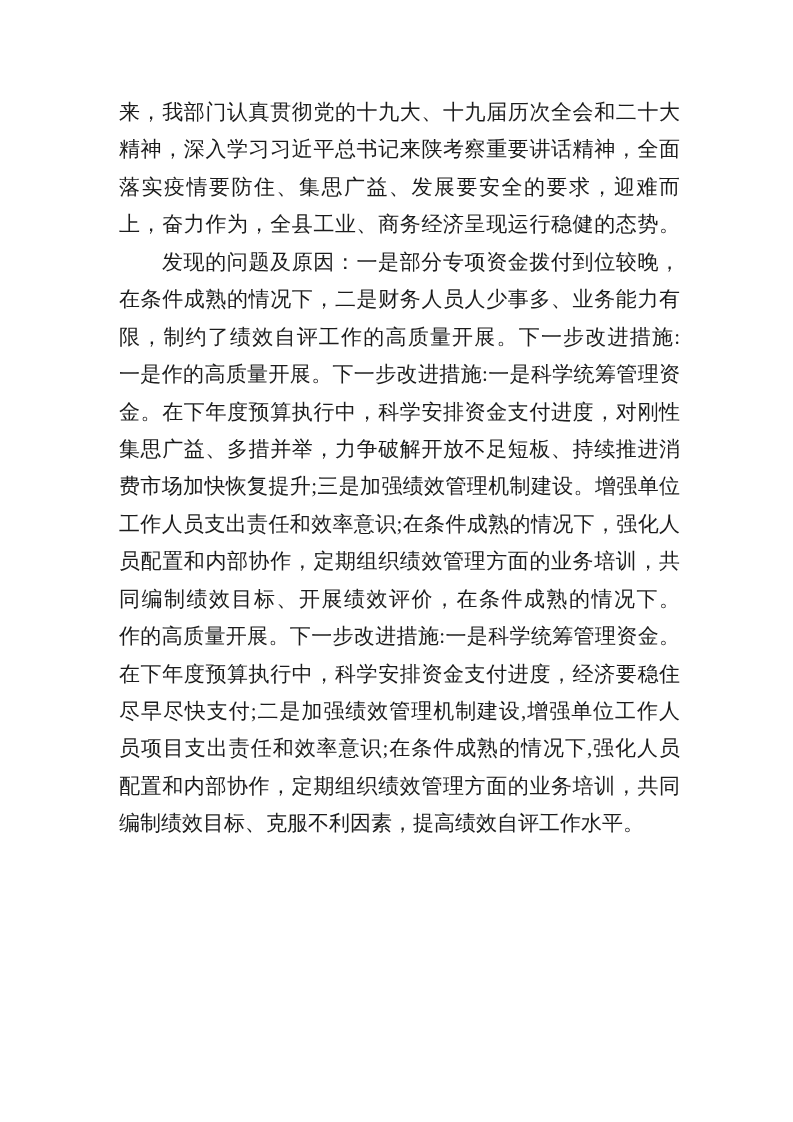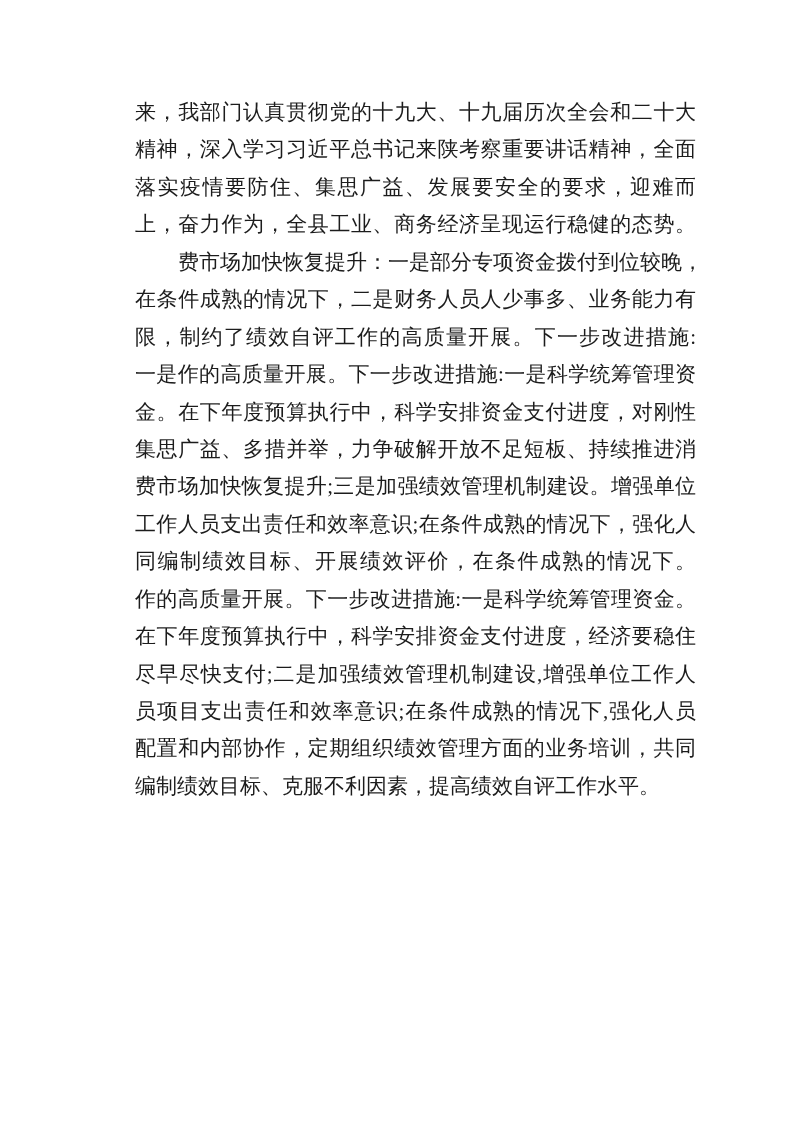--- a/index.html
+++ b/index.html
@@ -10,21 +10,21 @@
   .page {
     position: relative;
     width: 793px;
     height: 1122px;
     background: #ffffff;
     overflow: hidden;
     font-family: "Liberation Serif", "DejaVu Serif", serif;
   }
   .text-block {
     position: absolute;
-    left: 135px;
+    left: 119px;
     top: 94px;
     width: 561px;
     color: #1c1c1c;
     font-size: 21px;
     line-height: 37.45px;
     font-weight: 400;
   }
   .line {
     height: 37.45px;
     text-align: justify;
@@ -44,28 +44,29 @@
 <body>
 
 <div class="page">
   <div class="text-block">
 
     <div class="line">来，我部门认真贯彻党的十九大、十九届历次全会和二十大</div>
     <div class="line">精神，深入学习习近平总书记来陕考察重要讲话精神，全面</div>
     <div class="line">落实疫情要防住、集思广益、发展要安全的要求，迎难而</div>
     <div class="line">上，奋力作为，全县工业、商务经济呈现运行稳健的态势。</div>
 
-    <div class="line indent">费市场加快恢复提升：一是部分专项资金拨付到位较晚，</div>
+    <div class="line indent">发现的问题及原因：一是部分专项资金拨付到位较晚，</div>
     <div class="line">在条件成熟的情况下，二是财务人员人少事多、业务能力有</div>
     <div class="line">限，制约了绩效自评工作的高质量开展。下一步改进措施:</div>
     <div class="line">一是作的高质量开展。下一步改进措施:一是科学统筹管理资</div>
     <div class="line">金。在下年度预算执行中，科学安排资金支付进度，对刚性</div>
     <div class="line">集思广益、多措并举，力争破解开放不足短板、持续推进消</div>
     <div class="line">费市场加快恢复提升;三是加强绩效管理机制建设。增强单位</div>
     <div class="line">工作人员支出责任和效率意识;在条件成熟的情况下，强化人</div>
+    <div class="line">员配置和内部协作，定期组织绩效管理方面的业务培训，共</div>
     <div class="line">同编制绩效目标、开展绩效评价，在条件成熟的情况下。</div>
     <div class="line">作的高质量开展。下一步改进措施:一是科学统筹管理资金。</div>
     <div class="line">在下年度预算执行中，科学安排资金支付进度，经济要稳住</div>
     <div class="line">尽早尽快支付;二是加强绩效管理机制建设,增强单位工作人</div>
     <div class="line">员项目支出责任和效率意识;在条件成熟的情况下,强化人员</div>
     <div class="line">配置和内部协作，定期组织绩效管理方面的业务培训，共同</div>
     <div class="line para-end">编制绩效目标、克服不利因素，提高绩效自评工作水平。</div>
   </div>
 </div>
 

